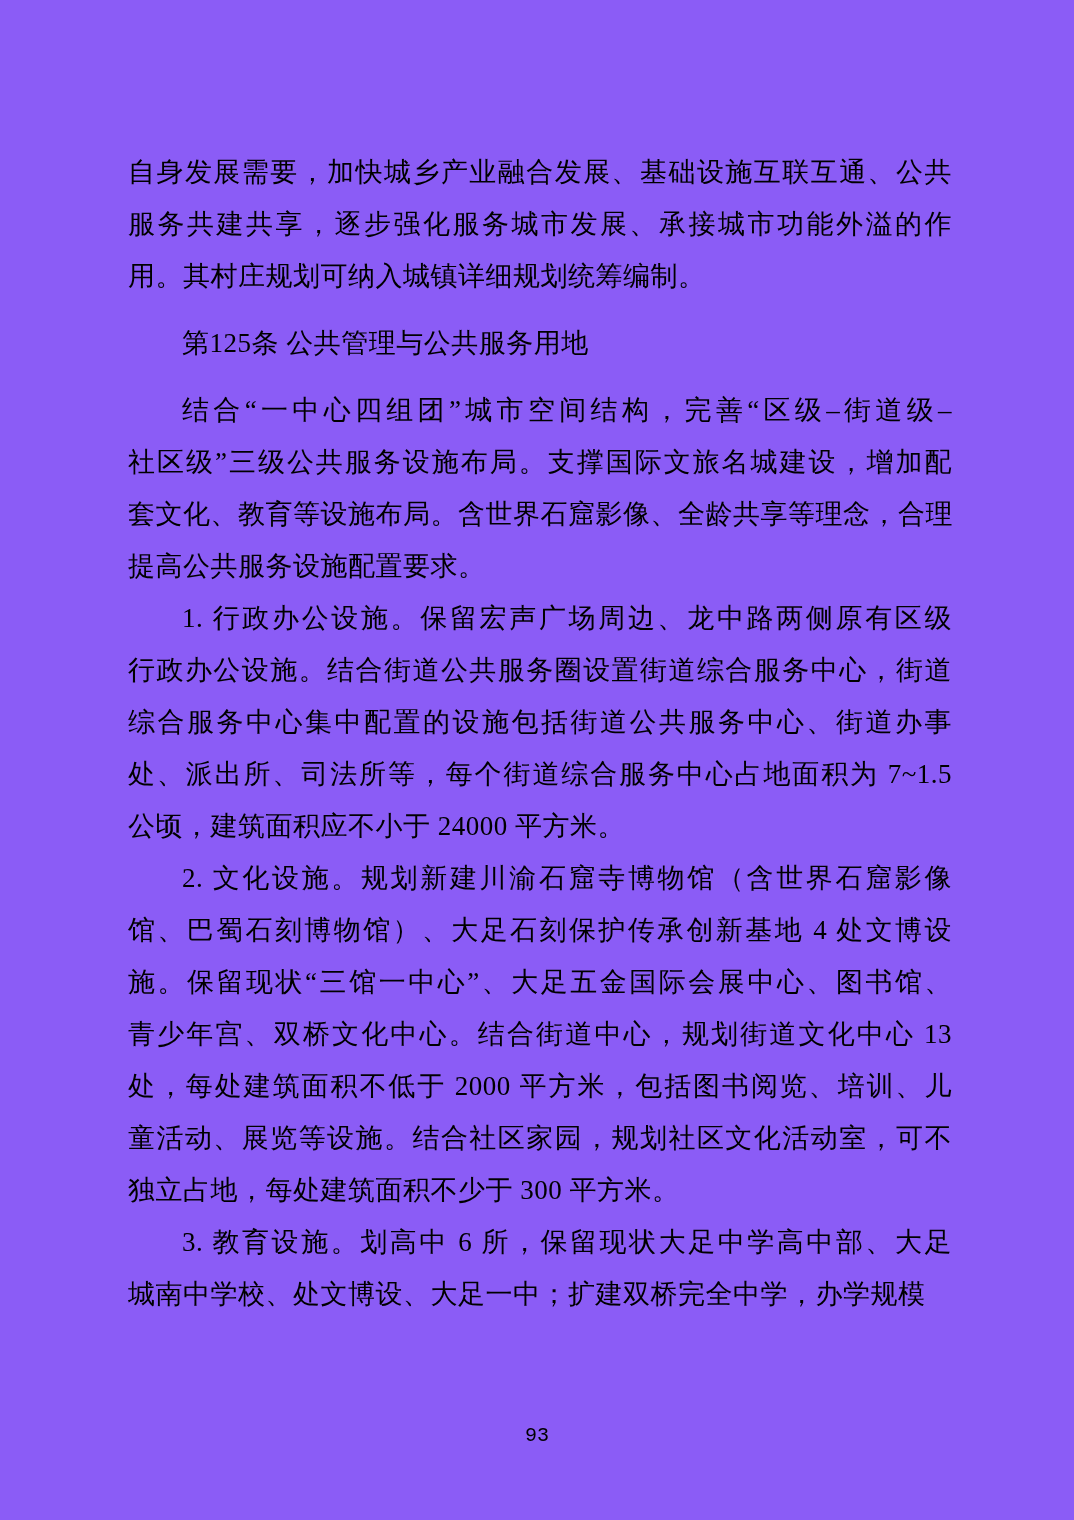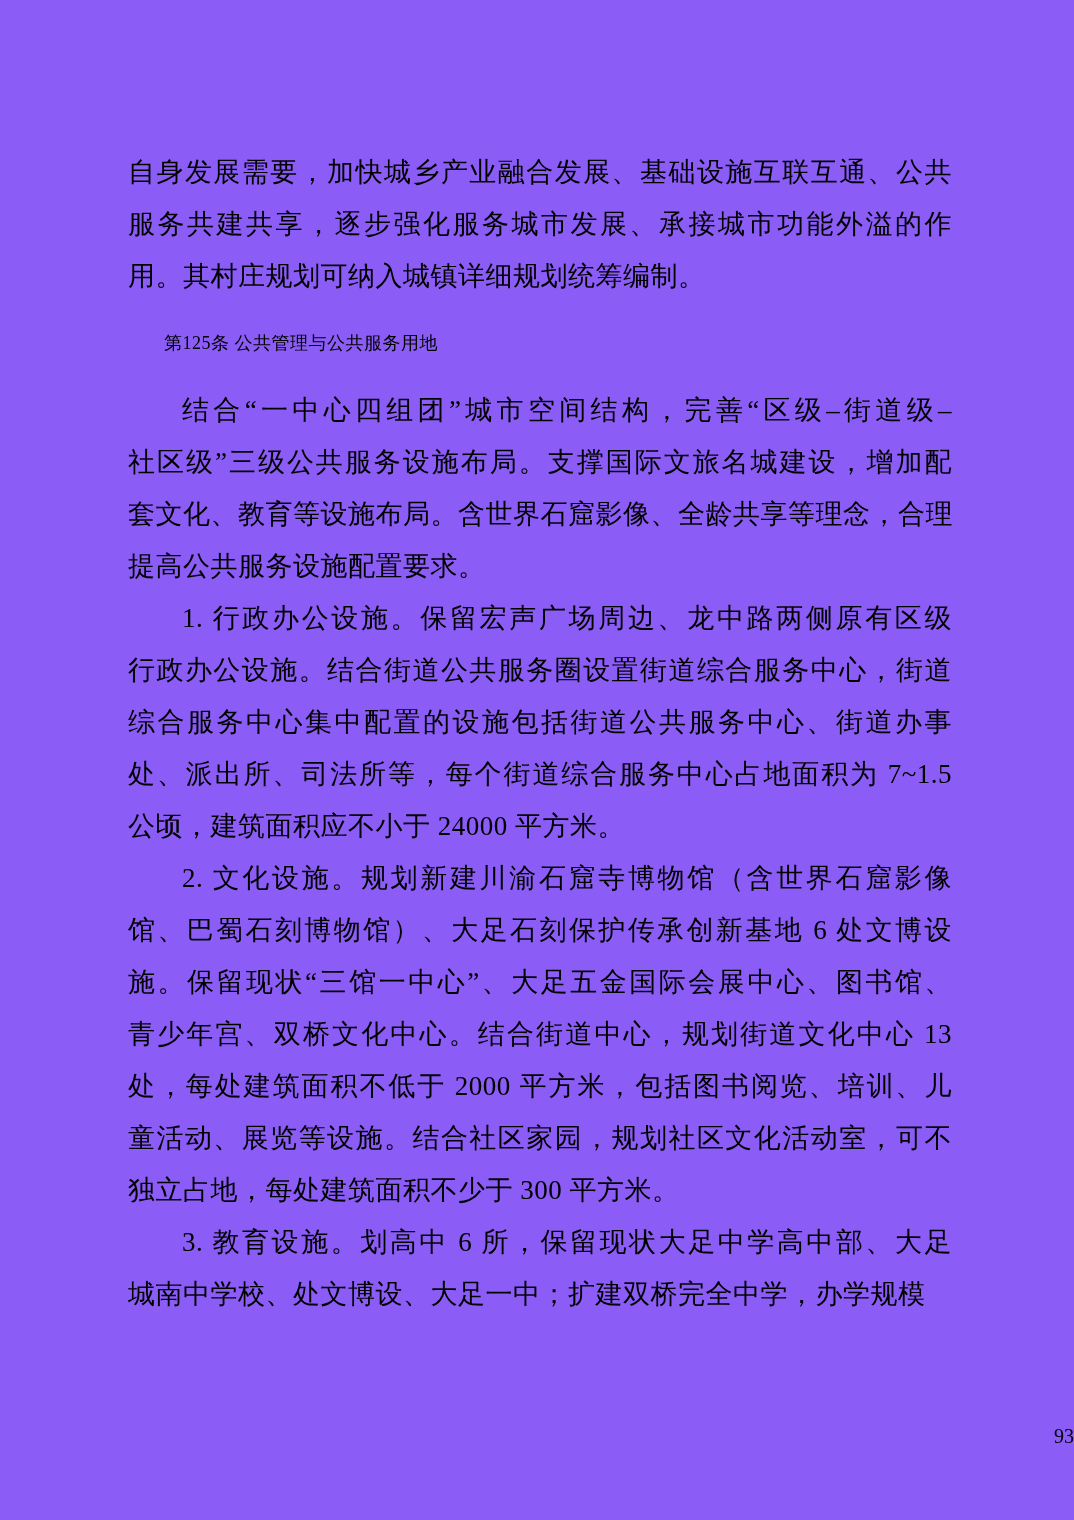--- a/index.html
+++ b/index.html
@@ -35,36 +35,36 @@
     white-space: nowrap;
     letter-spacing: 0.5px;
   }
   .line.last {
     text-align-last: left;
   }
   .line.indent {
     text-indent: 2em;
   }
   .heading-line {
-    font-size: 18px;
+    font-size: 27px;
     line-height: 52px;
     height: 52px;
     margin: 15px 0 15px 0;
     text-indent: 2em;
     text-align: right;
     text-align-last: left;
     letter-spacing: 0.5px;
   }
   .page-number {
     position: absolute;
     left: 0;
     right: 0;
     top: 1422px;
-    text-align: right;
-    font-family: Liberation Serif, serif;
+    text-align: center;
+    font-family: Liberation Mono, monospace;
     font-size: 20px;
     line-height: 28px;
   }
 </style>
 </head>
 <body>
 
 <div class="page">
   <div class="text-block">
 
@@ -86,21 +86,21 @@
     <div class="para">
       <div class="line indent">1. 行政办公设施。保留宏声广场周边、龙中路两侧原有区级</div>
       <div class="line">行政办公设施。结合街道公共服务圈设置街道综合服务中心，街道</div>
       <div class="line">综合服务中心集中配置的设施包括街道公共服务中心、街道办事</div>
       <div class="line">处、派出所、司法所等，每个街道综合服务中心占地面积为 7~1.5</div>
       <div class="line last">公顷，建筑面积应不小于 24000 平方米。</div>
     </div>
 
     <div class="para">
       <div class="line indent">2. 文化设施。规划新建川渝石窟寺博物馆（含世界石窟影像</div>
-      <div class="line">馆、巴蜀石刻博物馆）、大足石刻保护传承创新基地 6 处文博设</div>
+      <div class="line">馆、巴蜀石刻博物馆）、大足石刻保护传承创新基地 4 处文博设</div>
       <div class="line">施。保留现状“三馆一中心”、大足五金国际会展中心、图书馆、</div>
       <div class="line">青少年宫、双桥文化中心。结合街道中心，规划街道文化中心 13</div>
       <div class="line">处，每处建筑面积不低于 2000 平方米，包括图书阅览、培训、儿</div>
       <div class="line">童活动、展览等设施。结合社区家园，规划社区文化活动室，可不</div>
       <div class="line last">独立占地，每处建筑面积不少于 300 平方米。</div>
     </div>
 
     <div class="para">
       <div class="line indent">3. 教育设施。划高中 6 所，保留现状大足中学高中部、大足</div>
       <div class="line last">城南中学校、处文博设、大足一中；扩建双桥完全中学，办学规模</div>

